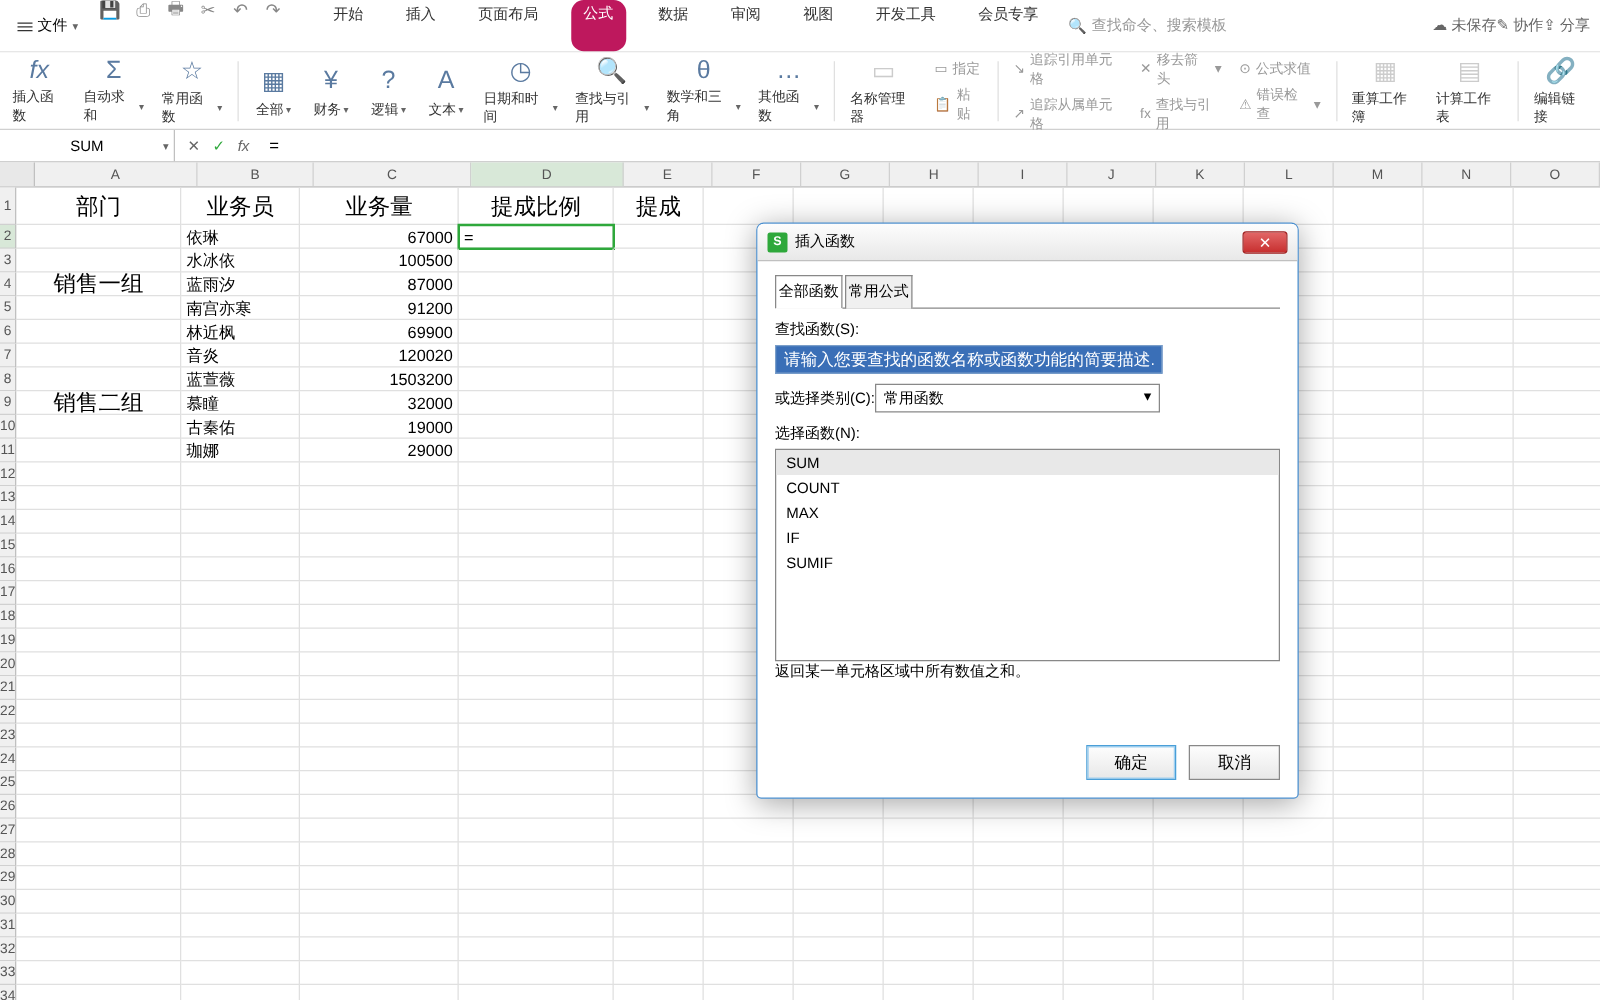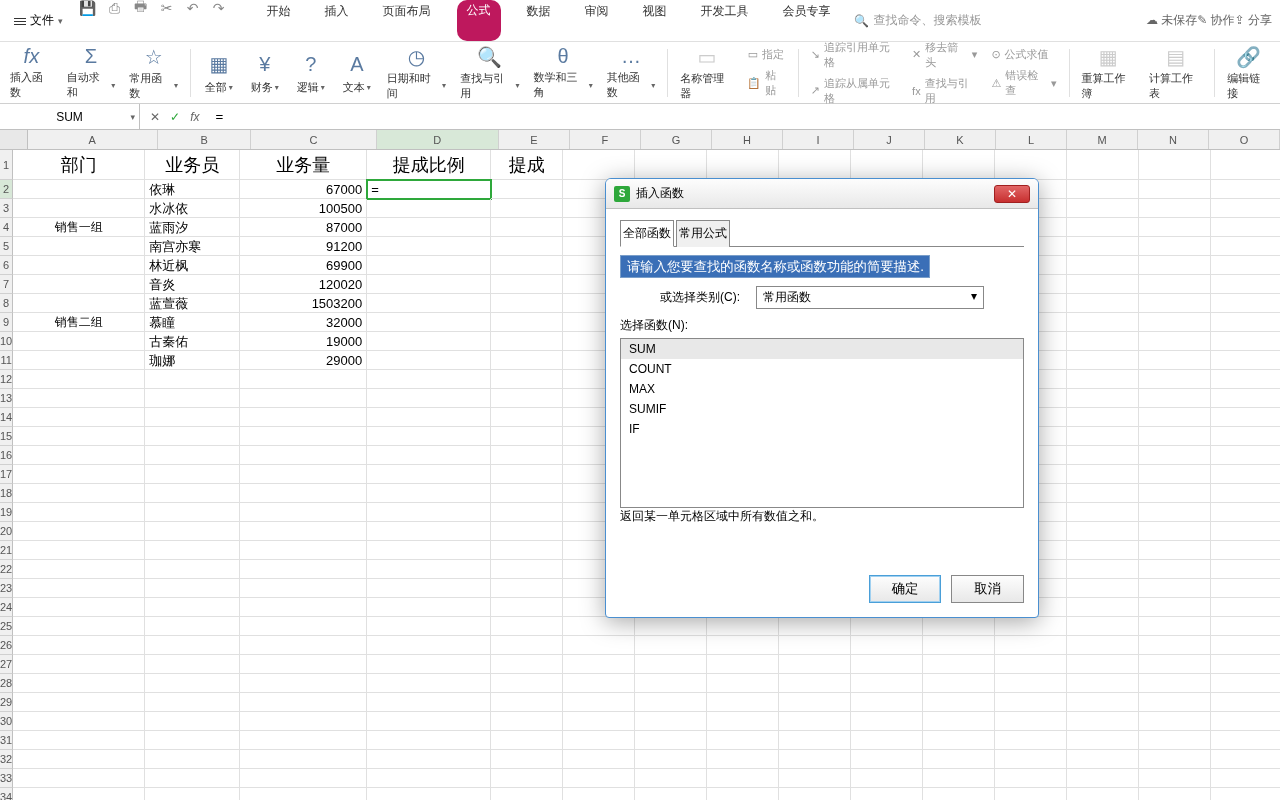--- a/index.html
+++ b/index.html
@@ -52,35 +52,35 @@
 .row-h { height: 19px; background: #f0f0f0; border-bottom: 1px solid #d0d0d0; border-right: 1px solid #c0c0c0; text-align: center; font-size: 11px; color: #555; line-height: 19px; }
 .row-h.sel { background: #d8e8d8; }
 .row-h.header { height: 30px; line-height: 30px; }
 .cells { position: relative; }
 .row { display: flex; height: 19px; }
 .row.header { height: 30px; }
 .cell { border-right: 1px solid #e0e0e0; border-bottom: 1px solid #e0e0e0; padding: 0 4px; font-size: 13px; line-height: 19px; overflow: hidden; white-space: nowrap; }
 .row.header .cell { line-height: 30px; font-size: 18px; font-family: "SimSun", serif; text-align: center; }
 .cell.num { text-align: right; }
 .cell.txt { text-align: left; }
-.cell.ctr { text-align: center; font-size: 12px; font-family: "SimSun", serif; }
+.cell.ctr { text-align: center; font-size: 18px; font-family: "SimSun", serif; }
 .cell.active { outline: 2px solid #2ea83b; outline-offset: -1px; }
 
 
 .dialog { position: absolute; left: 605px; top: 178px; width: 434px; background: #fff; border: 1px solid #4a8fd0; border-radius: 6px 6px 4px 4px; box-shadow: 0 4px 24px rgba(0,0,0,.35); overflow: hidden; }
 .dlg-title { height: 30px; background: linear-gradient(#fdfdfd,#e8e8e8); border-bottom: 1px solid #c0c0c0; display: flex; align-items: center; padding: 0 8px; gap: 6px; }
 .dlg-title .logo { width: 16px; height: 16px; background: #2ea83b; border-radius: 2px; color: #fff; font-size: 10px; display: flex; align-items: center; justify-content: center; font-weight: bold; }
 .dlg-title .close { margin-left: auto; width: 36px; height: 18px; background: linear-gradient(#e26767,#c72f2f); border-radius: 3px; color: #fff; display: flex; align-items: center; justify-content: center; font-size: 12px; border: 1px solid #a02020; cursor: pointer; }
 .dlg-body { padding: 10px 14px 14px; }
 .dlg-tabs { display: flex; border-bottom: 1px solid #888; margin-bottom: 8px; }
 .dlg-tab { padding: 4px 2px; border: 1px solid #888; border-bottom: none; background: #f0f0f0; margin-right: 2px; position: relative; top: 1px; cursor: pointer; }
 .dlg-tab.active { background: #fff; border-bottom: 1px solid #fff; }
 .dlg-label { margin: 6px 0 4px; }
 .dlg-search { width: 310px; border: 1px solid #7a9ec9; padding: 3px 6px; background: #3a6fb7; color: #fff; }
-.dlg-row { display: flex; align-items: center; gap: 16px; margin: 8px 0; justify-content: center; }
+.dlg-row { display: flex; align-items: center; gap: 0; margin: 8px 0; }
 .dlg-select { flex: 0 0 228px; border: 1px solid #888; padding: 2px 6px; background: #fff; position: relative; }
 .dlg-select::after { content: "▾"; position: absolute; right: 6px; }
 .dlg-list { border: 1px solid #888; height: 170px; overflow: auto; }
 .dlg-li { padding: 3px 8px; cursor: pointer; }
 .dlg-li.sel { background: #e8e8e8; }
 .dlg-sig { margin: 14px 0 6px; font-weight: bold; }
 .dlg-desc { margin-bottom: 50px; }
 .dlg-btns { display: flex; justify-content: flex-end; gap: 10px; margin-top: 13px; }
 .dlg-btn { padding: 4px 22px; border: 1px solid #888; background: linear-gradient(#fdfdfd,#e8e8e8); cursor: pointer; }
 .dlg-btn.primary { border: 1px solid #4a9fd8; box-shadow: 0 0 0 1px #a0d0f0 inset; }
@@ -924,32 +924,33 @@
   <div class="dlg-title">
     <span class="logo">S</span>
     <span>插入函数</span>
     <span class="close">✕</span>
   </div>
   <div class="dlg-body">
     <div class="dlg-tabs">
       <div class="dlg-tab active">全部函数</div>
       <div class="dlg-tab">常用公式</div>
     </div>
+    <div class="dlg-label">查找函数(S):</div>
     <input class="dlg-search" value="请输入您要查找的函数名称或函数功能的简要描述..." style="">
     <div class="dlg-row">
       <span>或选择类别(C):</span>
       <div class="dlg-select"><span>常用函数</span></div>
     </div>
     <div class="dlg-label">选择函数(N):</div>
     <div class="dlg-list" id="fn-list">
         <div class="dlg-li sel">SUM</div>
         <div class="dlg-li">COUNT</div>
         <div class="dlg-li">MAX</div>
+        <div class="dlg-li">IF</div>
         <div class="dlg-li">SUMIF</div>
-        <div class="dlg-li">IF</div>
       </div>
     <div class="dlg-desc">返回某一单元格区域中所有数值之和。</div>
     <div class="dlg-btns">
       <button class="dlg-btn primary">确定</button>
       <button class="dlg-btn">取消</button>
     </div>
   </div>
 </div>
 
 </body></html>

